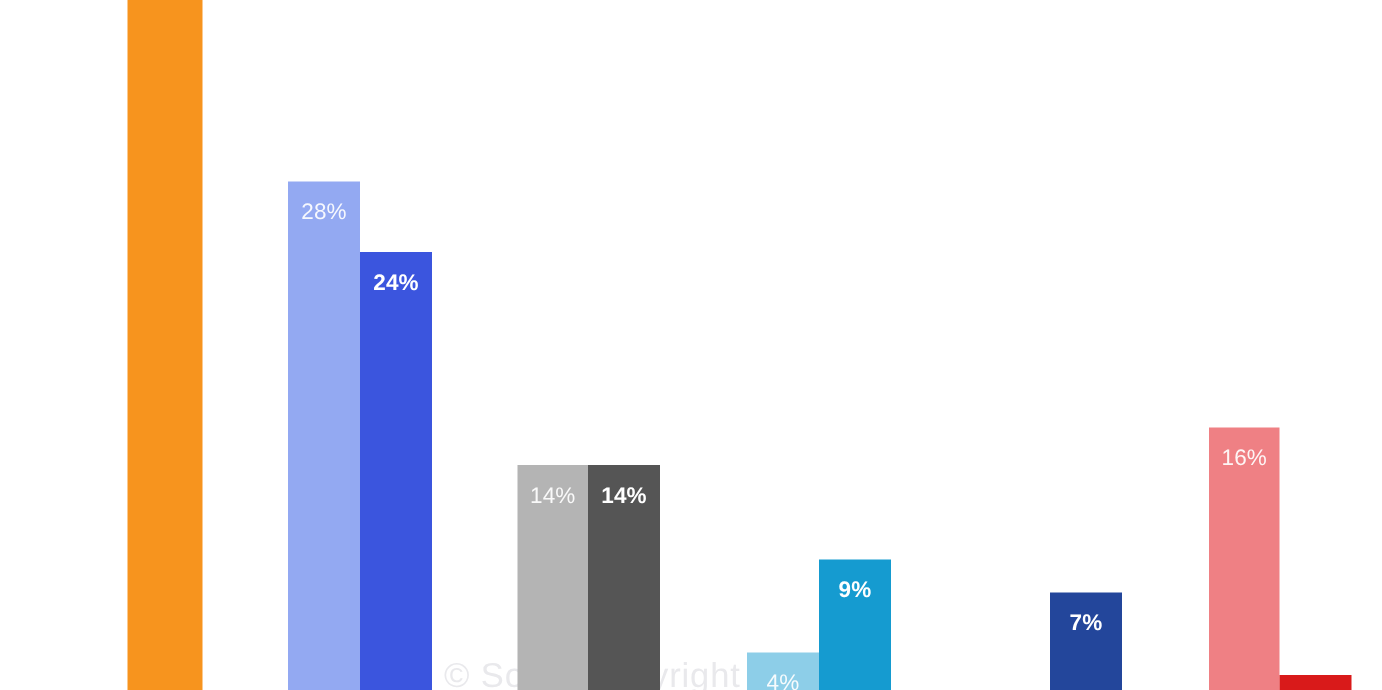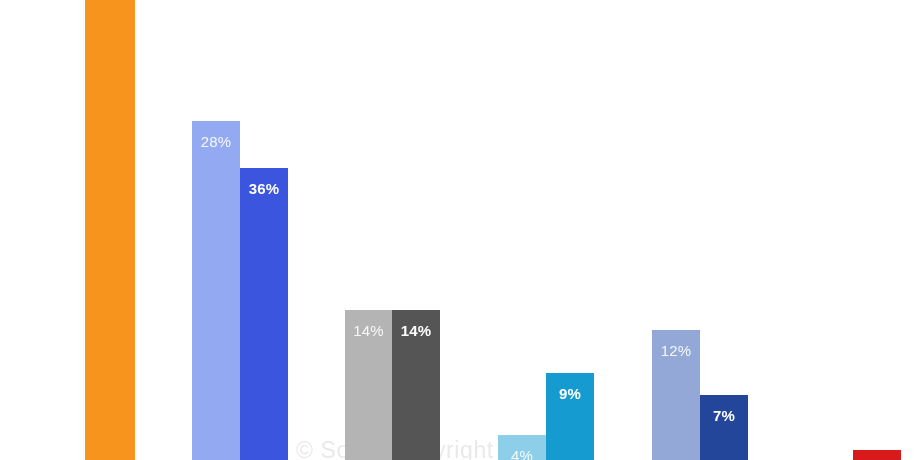--- a/index.html
+++ b/index.html
@@ -81,36 +81,36 @@
 <div id="chart-root" style="background: rgb(255, 255, 255);">
 
   <div id="watermark">© Some Copyright</div>
 
   <div id="plot-area">
       <div class="bar" style="left: 85px; width: 50px; height: 466px; background: rgb(247, 148, 30);"></div>
       <div class="bar" style="left: 192px; width: 48px; height: 339px; background: rgb(147, 169, 242);">
         <span class="bar-label light" style="top: 13px;">28%</span>
       </div>
       <div class="bar" style="left: 240px; width: 48px; height: 292px; background: rgb(59, 85, 222);">
-        <span class="bar-label dark" style="top: 13px;">36%</span>
+        <span class="bar-label dark" style="top: 13px;">24%</span>
       </div>
       <div class="bar" style="left: 345px; width: 47px; height: 150px; background: rgb(180, 180, 180);">
         <span class="bar-label light" style="top: 13px;">14%</span>
       </div>
       <div class="bar" style="left: 392px; width: 48px; height: 150px; background: rgb(85, 85, 85);">
         <span class="bar-label dark" style="top: 13px;">14%</span>
       </div>
       <div class="bar" style="left: 498px; width: 48px; height: 25px; background: rgb(141, 206, 232);">
         <span class="bar-label light" style="top: 13px;">4%</span>
       </div>
       <div class="bar" style="left: 546px; width: 48px; height: 87px; background: rgb(21, 155, 208);">
         <span class="bar-label dark" style="top: 13px;">9%</span>
       </div>
-      <div class="bar" style="left: 652px; width: 48px; height: 130px; background: rgb(147, 168, 214);">
-        <span class="bar-label light" style="top: 13px;">12%</span>
-      </div>
       <div class="bar" style="left: 700px; width: 48px; height: 65px; background: rgb(35, 70, 155);">
         <span class="bar-label dark" style="top: 13px;">7%</span>
+      </div>
+      <div class="bar" style="left: 806px; width: 47px; height: 175px; background: rgb(239, 128, 132);">
+        <span class="bar-label light" style="top: 13px;">16%</span>
       </div>
       <div class="bar" style="left: 853px; width: 48px; height: 10px; background: rgb(217, 26, 26);"></div>
     </div>
 
 </div>
 
 </body></html>

